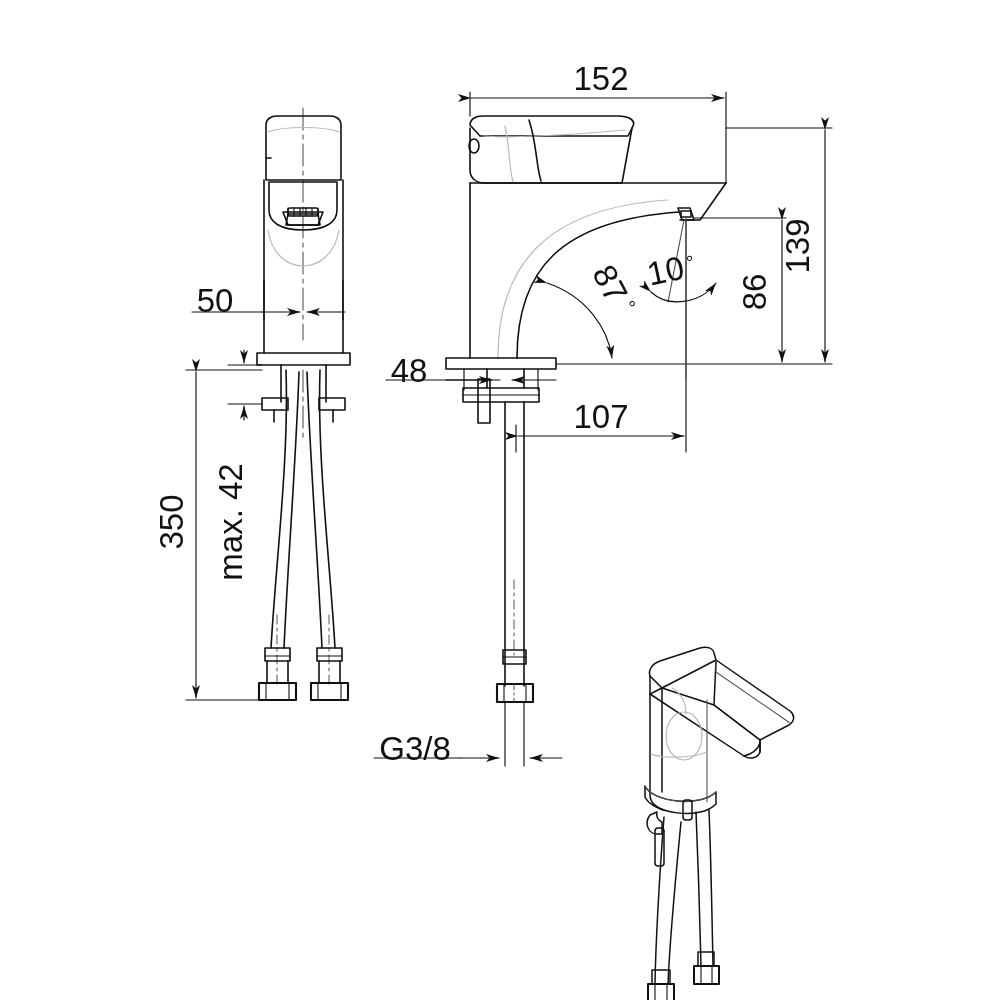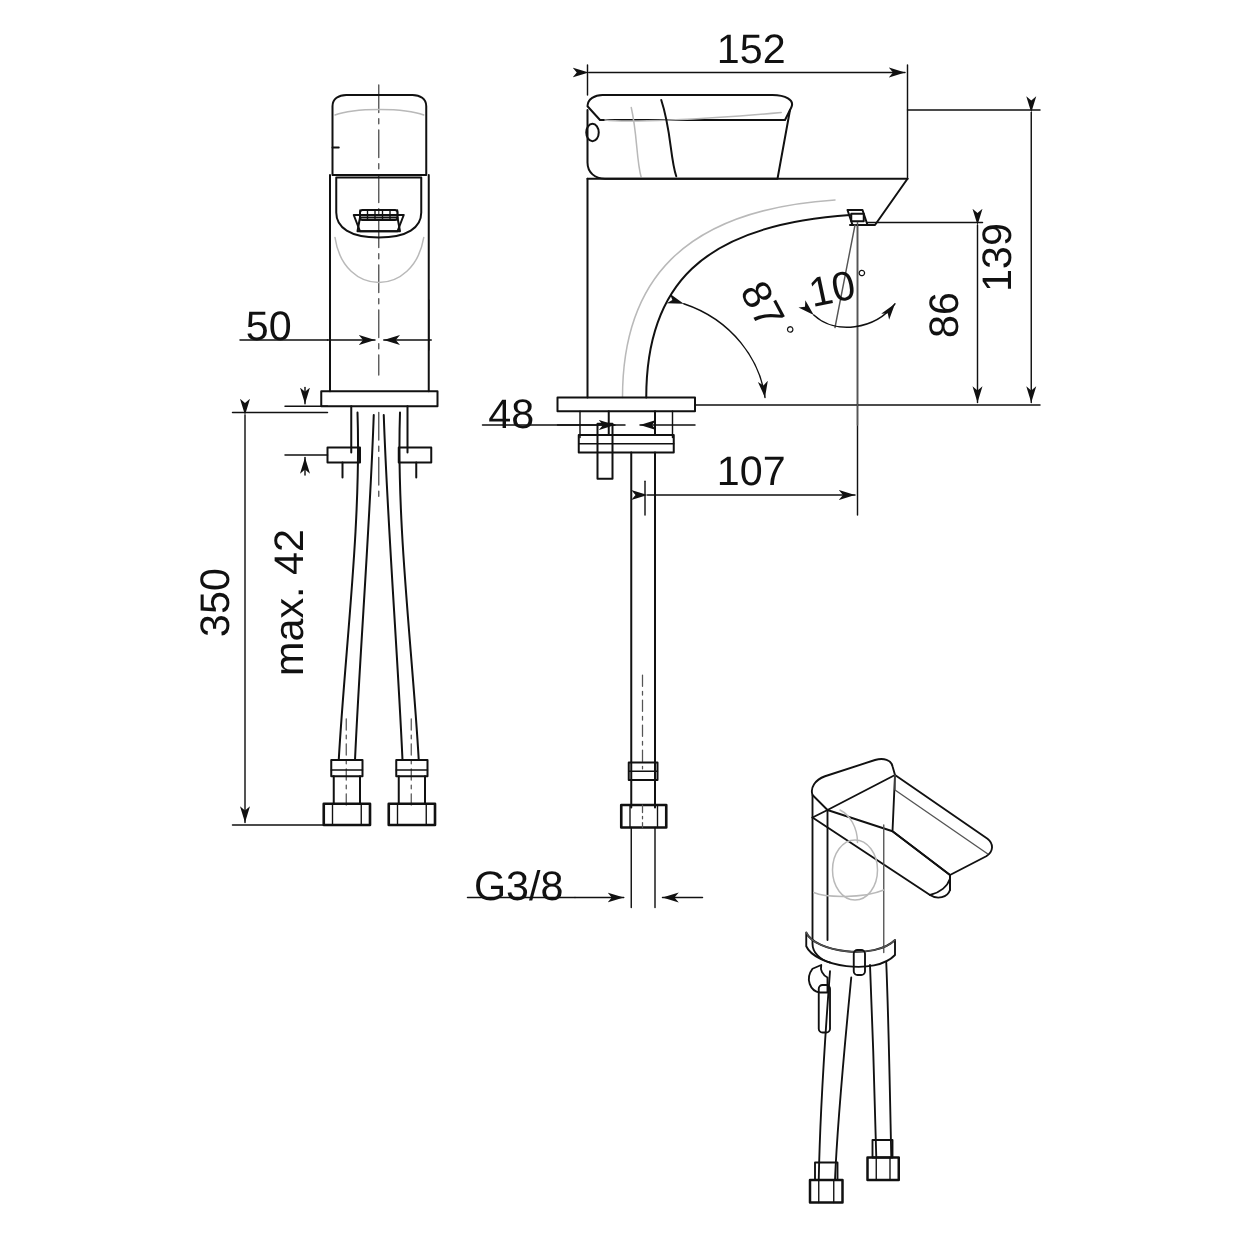--- a/index.html
+++ b/index.html
@@ -1,17 +1,17 @@
 <!DOCTYPE html>
 <html><head>
 <meta charset="utf-8">
 <style>
   html,body{margin:0;padding:0;background:#ffffff;}
   body{width:1000px;height:1000px;font-family:"Liberation Sans",sans-serif;overflow:hidden;}
-  #stage{position:relative;width:1000px;height:724px;background:#22c55e;}
+  #stage{position:relative;width:1000px;height:724px;background:#22c55e;margin-top:40px;}
   svg{display:block;}
   .dim-text{font-family:"Liberation Sans",sans-serif;fill:#111111;font-size:33px;}
   .deg{font-size:19px;}
 </style>
 </head>
 <body>
 
 <div id="stage">
 <svg width="1000" height="1000" viewBox="0 0 1000 1000" xmlns="http://www.w3.org/2000/svg">
 

